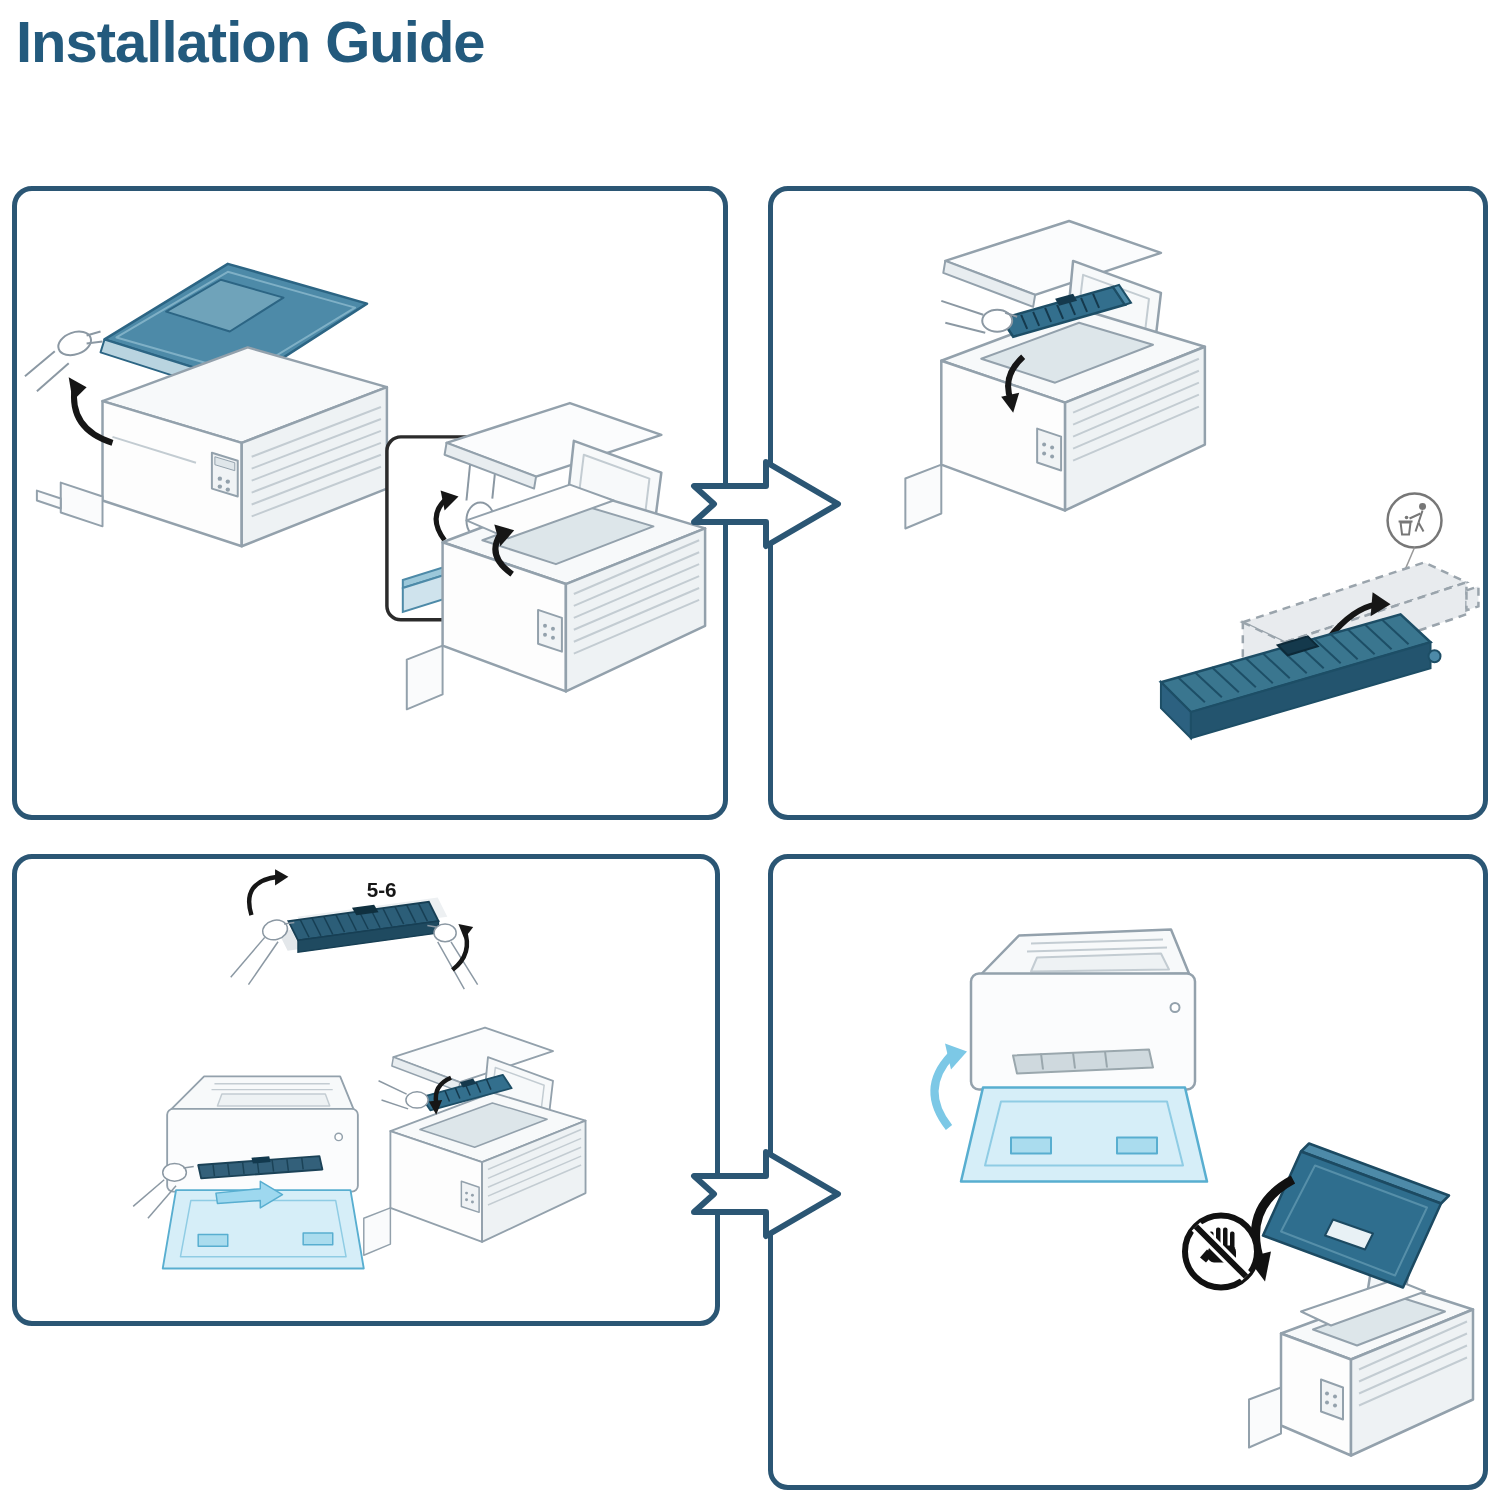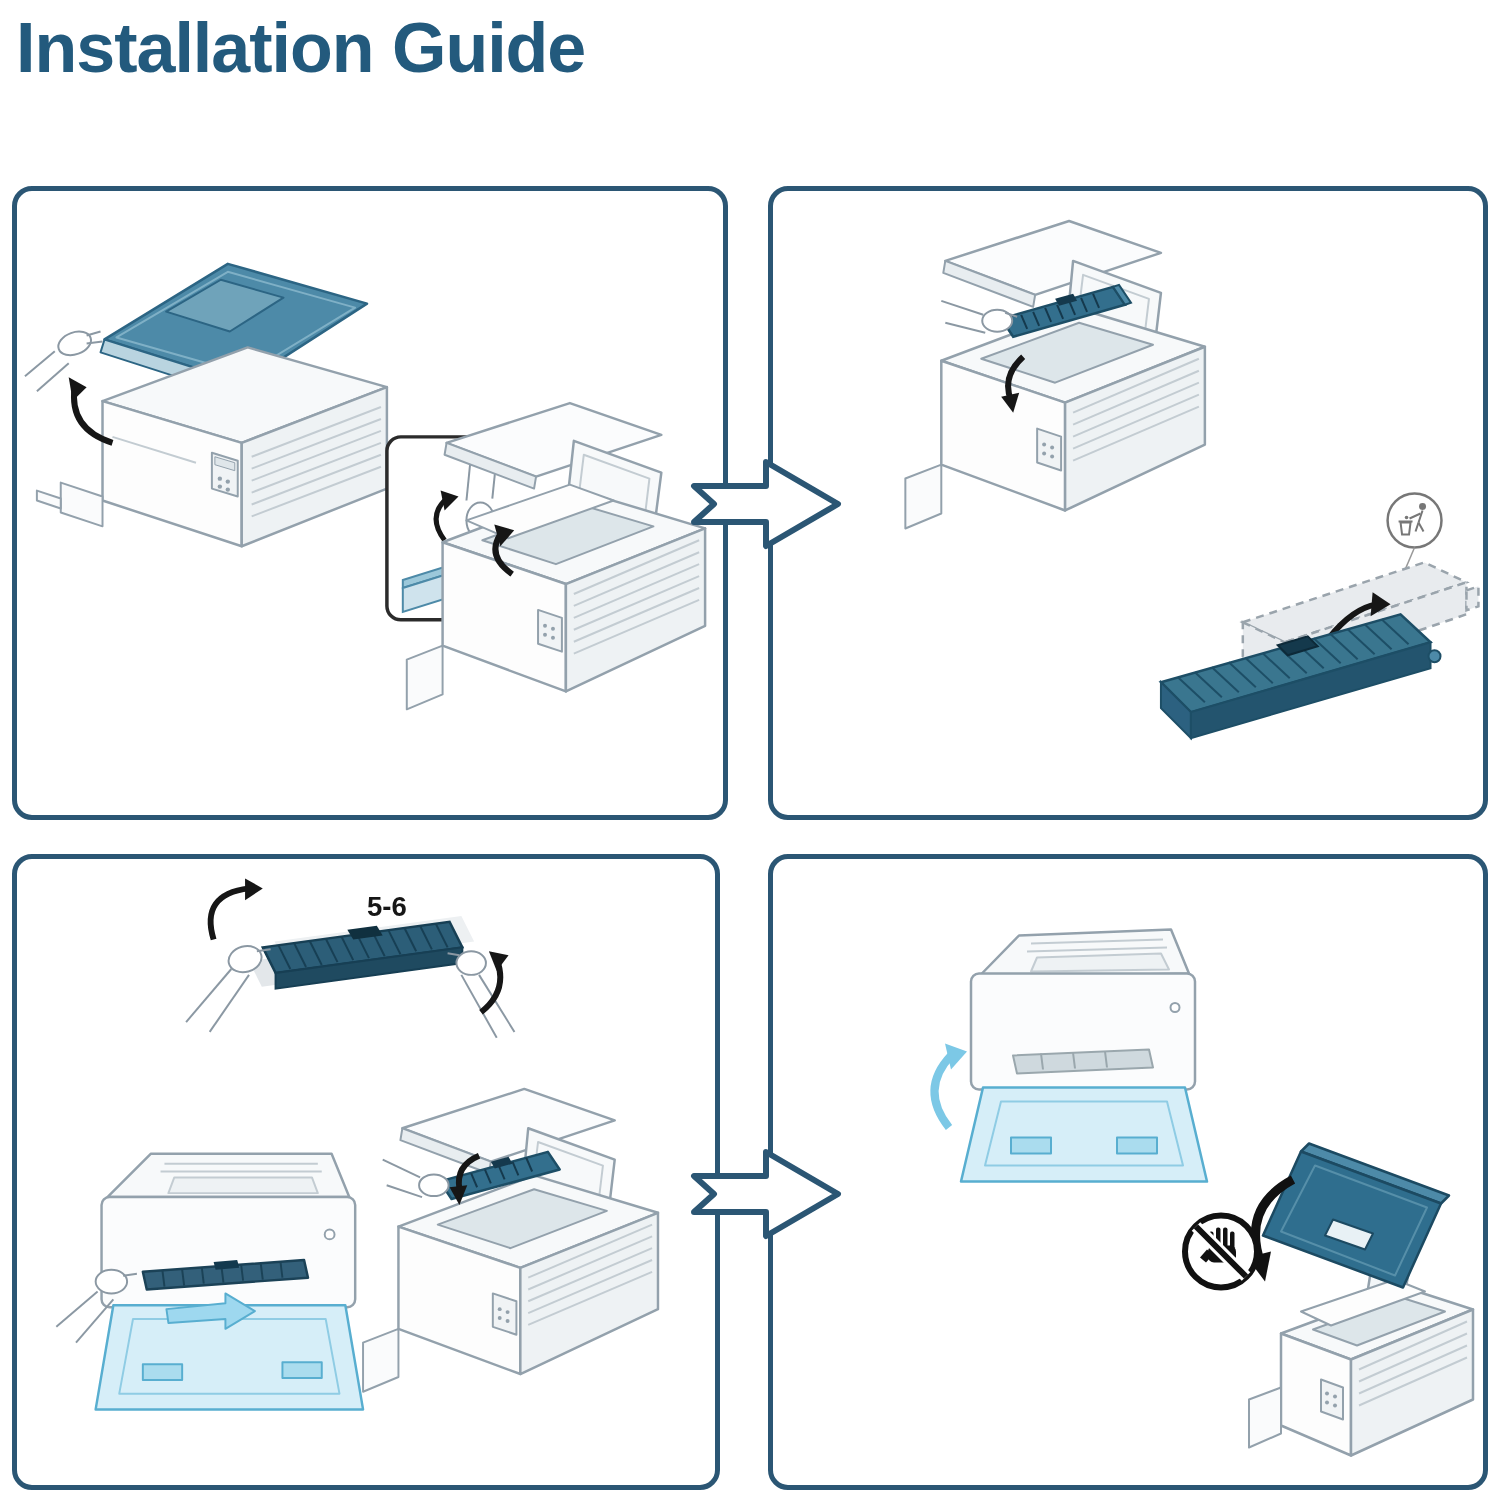--- a/index.html
+++ b/index.html
@@ -2,30 +2,30 @@
 <html><head>
 <meta charset="utf-8">
 <style>
   html,body{margin:0;padding:0;background:#fff;}
   .canvas{
     position:relative;width:1500px;height:1500px;background:#ffffff;
     font-family:"Liberation Sans", sans-serif;overflow:hidden;
   }
   .page-title{
     position:absolute;left:16px;top:8px;margin:0;
-    font-size:70px;font-weight:bold;letter-spacing:-1px;color:#235a7d;
+    font-size:58px;font-weight:bold;letter-spacing:-1px;color:#235a7d;
   }
   .panel{
     position:absolute;background:#fff;border:5px solid #2b5674;border-radius:20px;
     box-sizing:border-box;overflow:hidden;
   }
   .panel svg{display:block;width:100%;height:100%;}
   #panel-1{left:12px;top:186px;width:716px;height:634px;}
   #panel-2{left:768px;top:186px;width:720px;height:634px;}
-  #panel-3{left:12px;top:854px;width:708px;height:636px;}
+  #panel-3{left:12px;top:854px;width:708px;height:472px;}
   #panel-4{left:768px;top:854px;width:720px;height:636px;}
   .flow-arrow{position:absolute;width:160px;height:104px;}
   #flow-arrow-top{left:688px;top:452px;}
   #flow-arrow-bottom{left:688px;top:1142px;}
   .shake-label{font-weight:bold;font-size:28px;fill:#161616;}
 </style>
 </head>
 <body>
 
 <div class="canvas">

